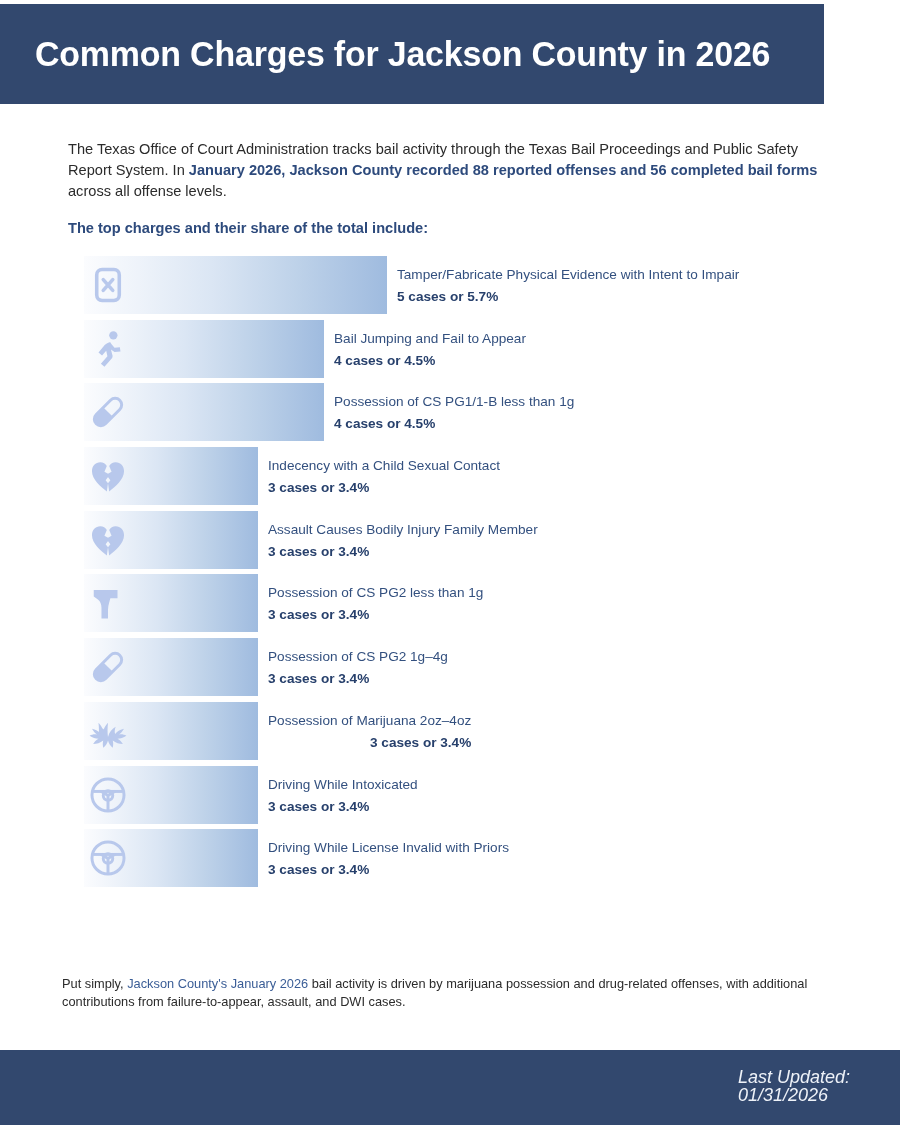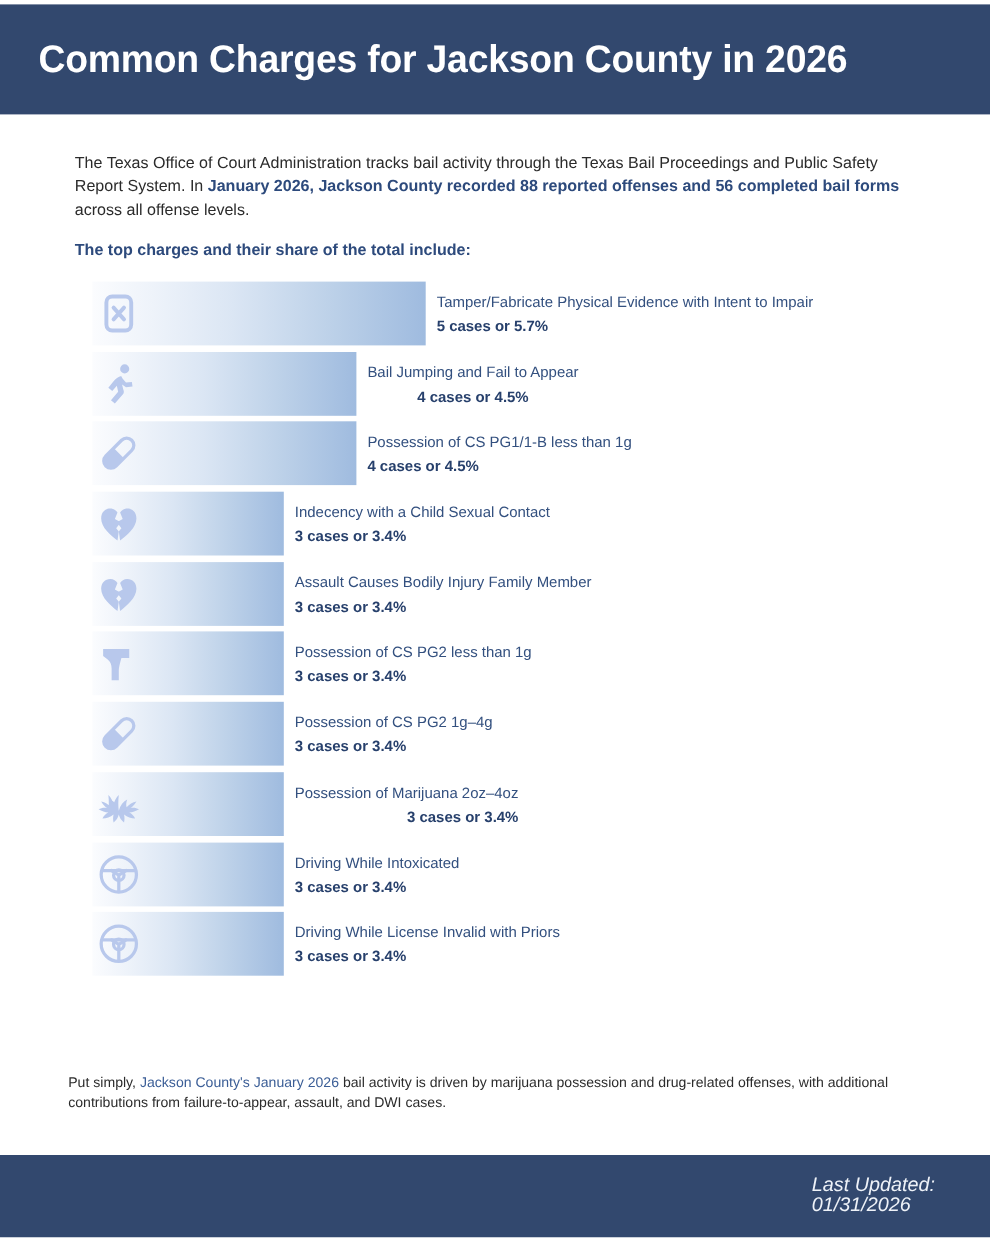--- a/index.html
+++ b/index.html
@@ -8,21 +8,21 @@
     width:900px;height:1125px;
     background:#ffffff;
     font-family:"Liberation Sans","DejaVu Sans",sans-serif;
     -webkit-font-smoothing:antialiased;
     overflow:hidden;
   }
   .page{position:relative;width:900px;height:1125px;background:#fff;}
 
   
   .header-band{
-    position:absolute;left:0;top:4px;width:900px;height:100px;
+    position:absolute;left:0;top:4px;width:824px;height:100px;
     background:#32486e;
     display:flex;align-items:center;
   }
   .header-title{
     color:#ffffff;
     font-size:35px;
     font-weight:bold;
     letter-spacing:-0.2px;
     padding-left:36px;
     white-space:nowrap;
@@ -123,21 +123,21 @@
       <div class="bar-row">
         <div class="bar-track" style="width: 240px;">
           <div class="bar-fill"></div>
         </div>
         <div class="bar-icon">
           <svg viewBox="0 0 64 64">
             <circle cx="41" cy="9" r="7"></circle>
             <path d="M36 20c-5 1-9 4-12 8l-8 10 6 5 7-8 2 9-11 13 6 5 13-15c1-2 1-4 0-6l-2-8 6 4 10-1-1-7-9 1-5-6c-1-2-3-4-2-4z"></path>
           </svg>
         </div>
-        <div class="bar-label" style="left: 334px; text-align: center;">
+        <div class="bar-label" style="left: 334px;">
           <span class="name">Bail Jumping and Fail to Appear</span>
           <span class="stat">4 cases or 4.5%</span>
         </div>
       </div>
       <div class="bar-row">
         <div class="bar-track" style="width: 240px;">
           <div class="bar-fill"></div>
         </div>
         <div class="bar-icon">
           <svg viewBox="0 0 64 64">

